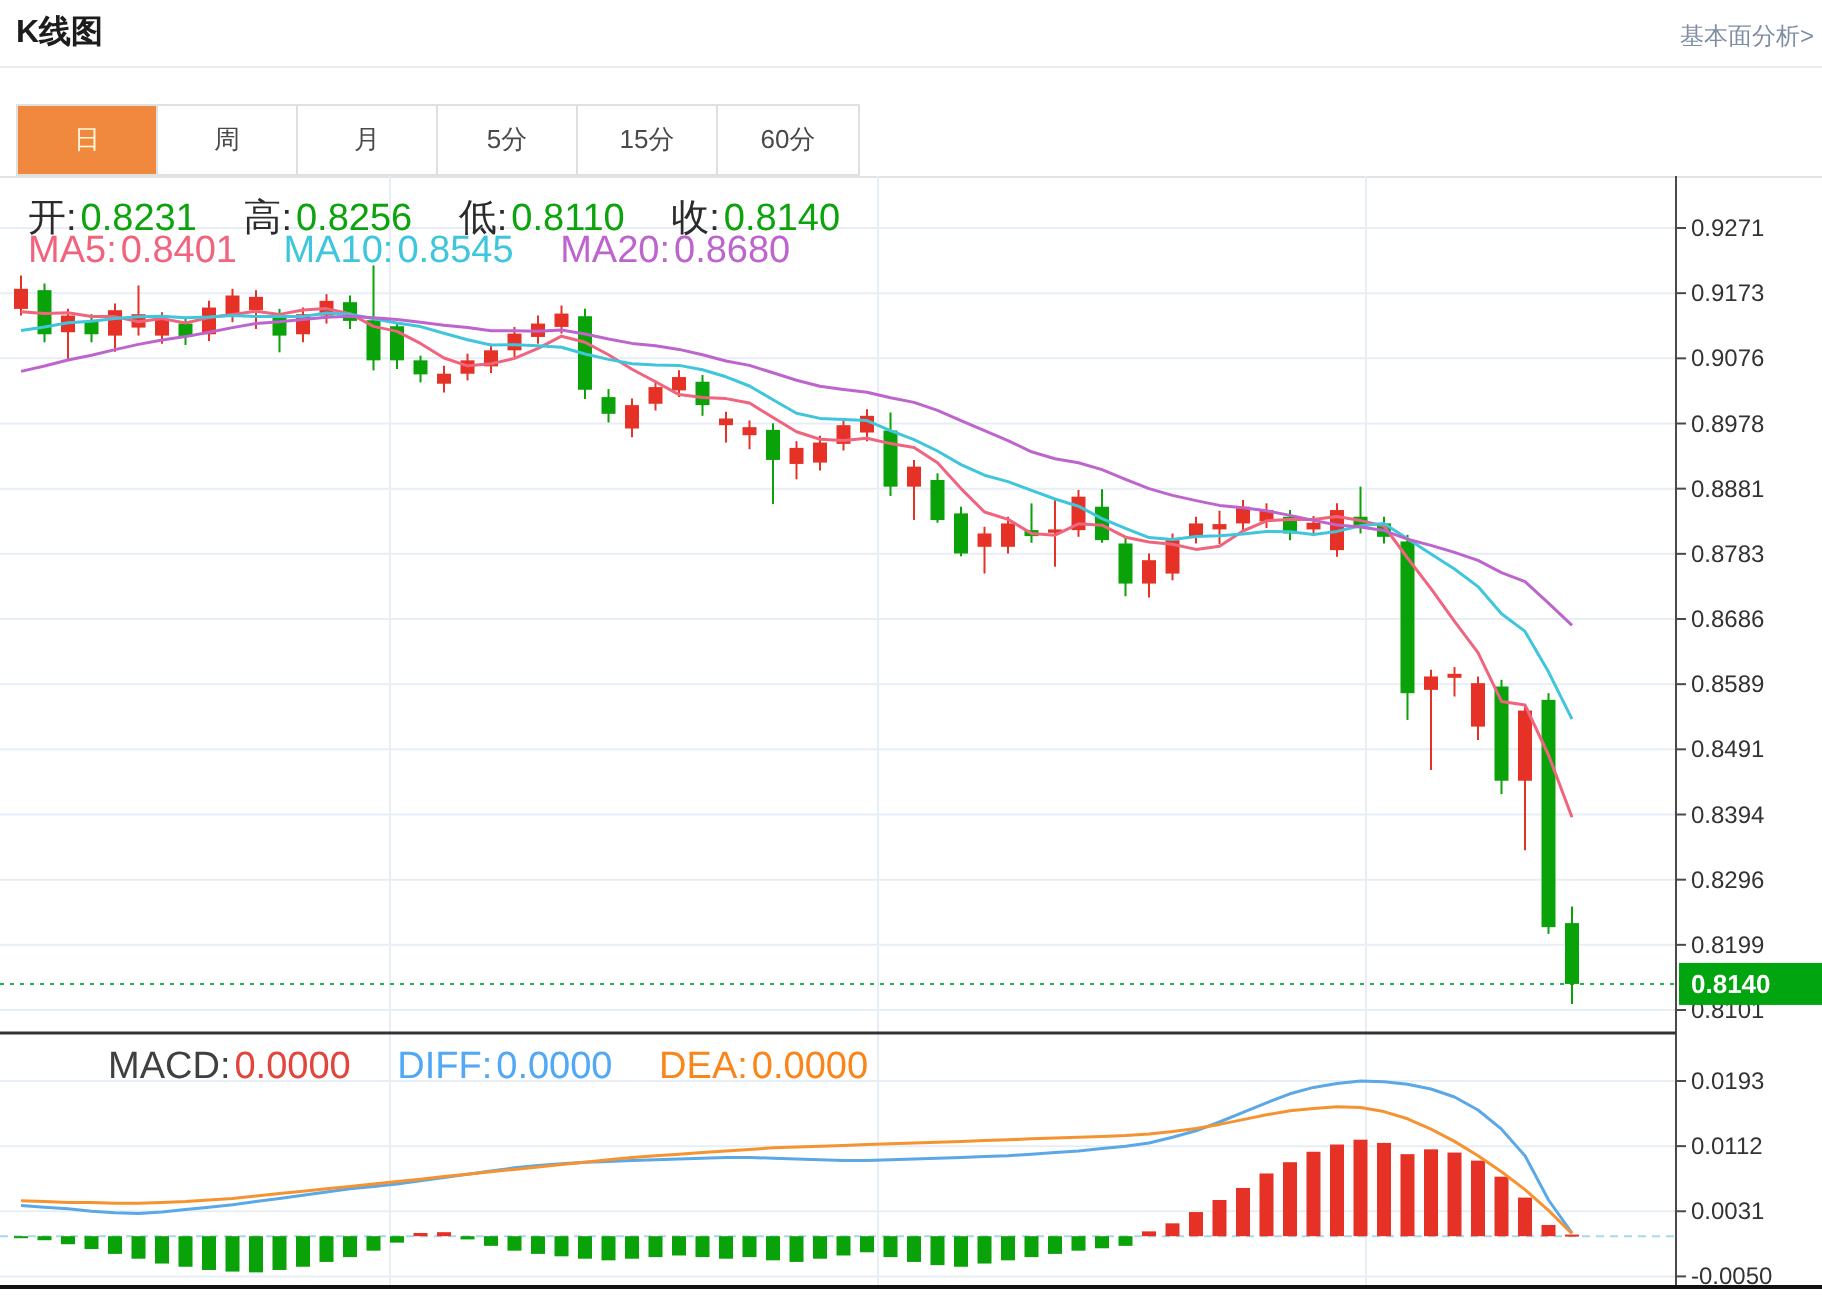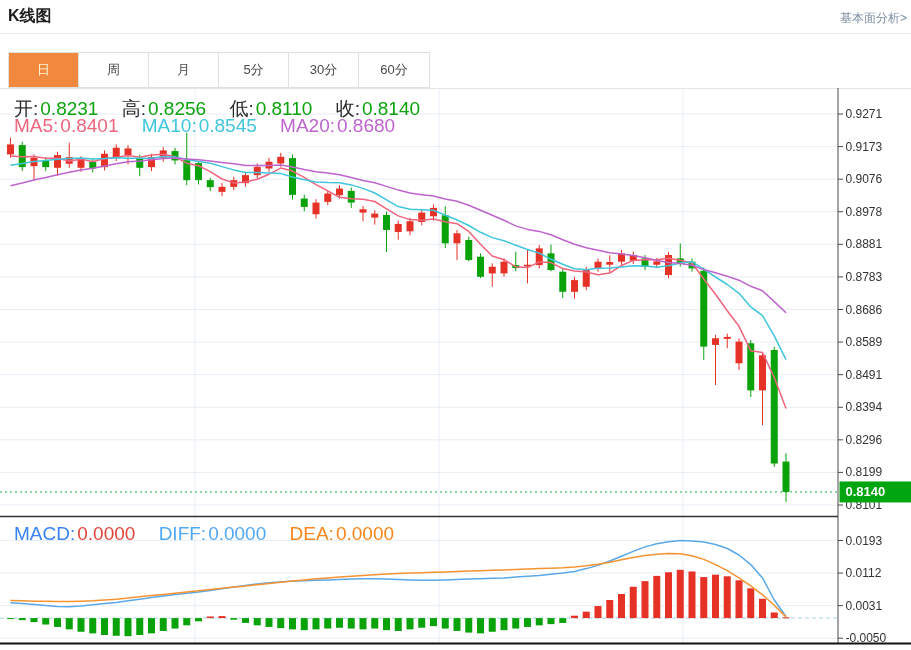--- a/index.html
+++ b/index.html
@@ -26,21 +26,21 @@
 
   <div class="page-title">K线图</div>
   <a class="fund-link">基本面分析&gt;</a>
   <div class="hdr-sep"></div>
 
   <div class="tabbar" id="tabbar">
       <div class="tab active">日</div>
       <div class="tab">周</div>
       <div class="tab">月</div>
       <div class="tab">5分</div>
-      <div class="tab">30分</div>
+      <div class="tab">15分</div>
       <div class="tab">60分</div>
     </div>
   <div class="chart-sep"></div>
 
   <svg id="chart-svg" width="911" height="650">
       <line x1="0" y1="114" x2="838" y2="114" stroke="#e7eef5" stroke-width="1"></line>
       <line x1="0" y1="146.58333333333334" x2="838" y2="146.58333333333334" stroke="#e7eef5" stroke-width="1"></line>
       <line x1="0" y1="179.16666666666669" x2="838" y2="179.16666666666669" stroke="#e7eef5" stroke-width="1"></line>
       <line x1="0" y1="211.75" x2="838" y2="211.75" stroke="#e7eef5" stroke-width="1"></line>
       <line x1="0" y1="244.33333333333334" x2="838" y2="244.33333333333334" stroke="#e7eef5" stroke-width="1"></line>
@@ -453,18 +453,18 @@
     <span class="lbl">收:</span><span id="v-close" style="color: rgb(12, 163, 12);">0.8140</span>
   </div>
 
   <div class="legend" style="left:14px;top:115px;">
     <span id="ma5-l" style="color: rgb(240, 100, 126);">MA5:</span><span id="ma5-v" style="color: rgb(240, 100, 126); text-align: right;">0.8401</span><span class="lg-gap"></span>
     <span id="ma10-l" style="color: rgb(63, 198, 220);">MA10:</span><span id="ma10-v" style="color: rgb(63, 198, 220);">0.8545</span><span class="lg-gap"></span>
     <span id="ma20-l" style="color: rgb(189, 100, 205);">MA20:</span><span id="ma20-v" style="color: rgb(189, 100, 205);">0.8680</span>
   </div>
 
   <div class="legend" style="left:14px;top:523px;">
-    <span id="macd-l" style="color: #3b82f6;">MACD:</span><span id="macd-v" style="color: rgb(226, 69, 60);">0.0000</span><span class="lg-gap"></span>
+    <span id="macd-l" style="color: #404040; margin-left: 40px;">MACD:</span><span id="macd-v" style="color: rgb(226, 69, 60);">0.0000</span><span class="lg-gap"></span>
     <span id="diff-l" style="color: rgb(81, 168, 245);">DIFF:</span><span id="diff-v" style="color: rgb(81, 168, 245);">0.0000</span><span class="lg-gap"></span>
     <span id="dea-l" style="color: rgb(248, 134, 27);">DEA:</span><span id="dea-v" style="color: rgb(248, 134, 27);">0.0000</span>
   </div>
 
 </div>
 
 </body></html>

